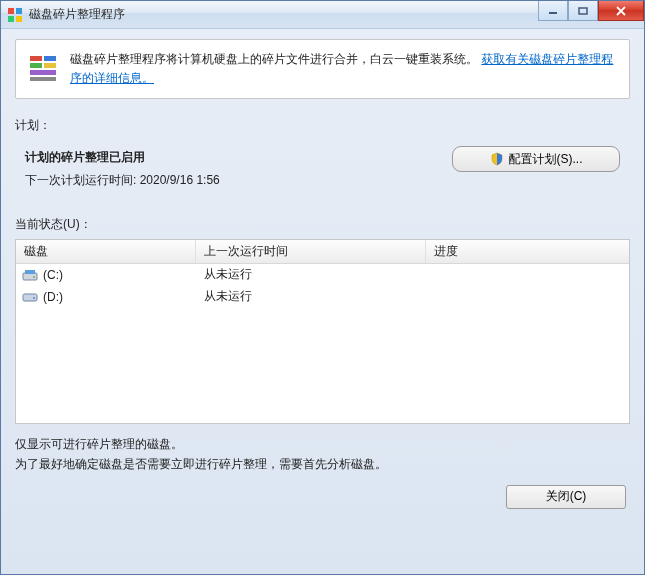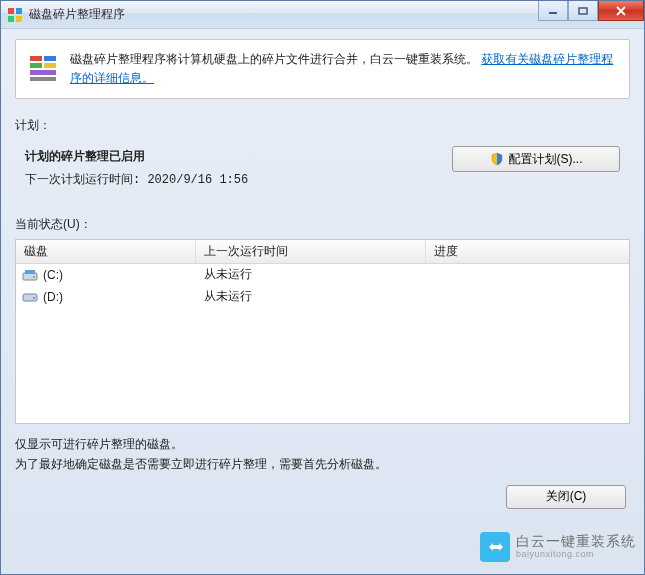--- a/index.html
+++ b/index.html
@@ -76,28 +76,28 @@
     margin-top: 18px;
     color: #222;
   }
   .schedule-row {
     display: flex;
     justify-content: space-between;
     align-items: flex-start;
     margin-top: 12px;
     padding: 0 10px;
   }
-  .schedule-info { line-height: 1.9; font-family: Liberation Mono, monospace; }
+  .schedule-info { line-height: 1.9; }
   .schedule-title { font-weight: bold; color: #222; font-size: 12px; }
   .schedule-sub { color: #222; }
   .config-btn {
     width: 168px; height: 26px;
     background: linear-gradient(to bottom, #f8f8f8 0%, #e6e6e6 100%);
     border: 1px solid #9a9a9a;
-    border-radius: 3px;
+    border-radius: 9px;
     display: flex; align-items: center; justify-content: center;
     gap: 5px;
     cursor: default;
   }
   .shield-icon {
     width: 14px; height: 14px;
     display: inline-flex;
   }
   .status-label { margin-top: 24px; color: #222; }
   .table-wrap {
@@ -300,25 +300,14 @@
 
 
     <div class="close-row">
       <div class="close-btn">
         <span>关闭(C)</span>
       </div>
     </div>
 
   </div>
 
-  <div class="watermark">
-    <div class="wm-logo">
-      <svg viewBox="0 0 20 20" width="20" height="20">
-          <path d="M4 10 L8 6 L8 8 L14 8 L14 6 L18 10 L14 14 L14 12 L8 12 L8 14 Z" fill="#fff"></path>
-        </svg>
-    </div>
-    <div class="wm-text">
-      <span class="wm-main">白云一键重装系统</span>
-      <span class="wm-sub">baiyunxitong.com</span>
-    </div>
-  </div>
 
 </div>
 
 </body></html>

